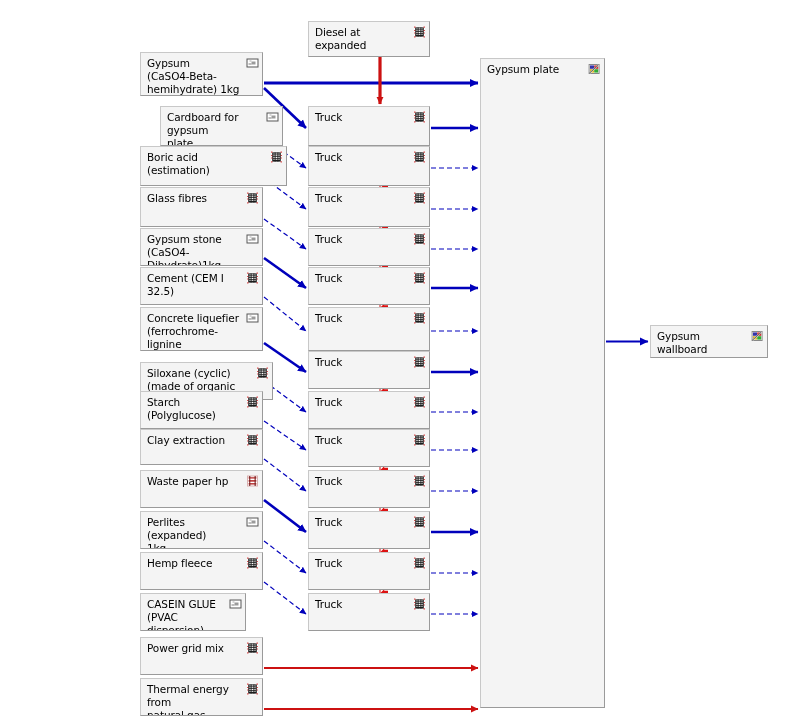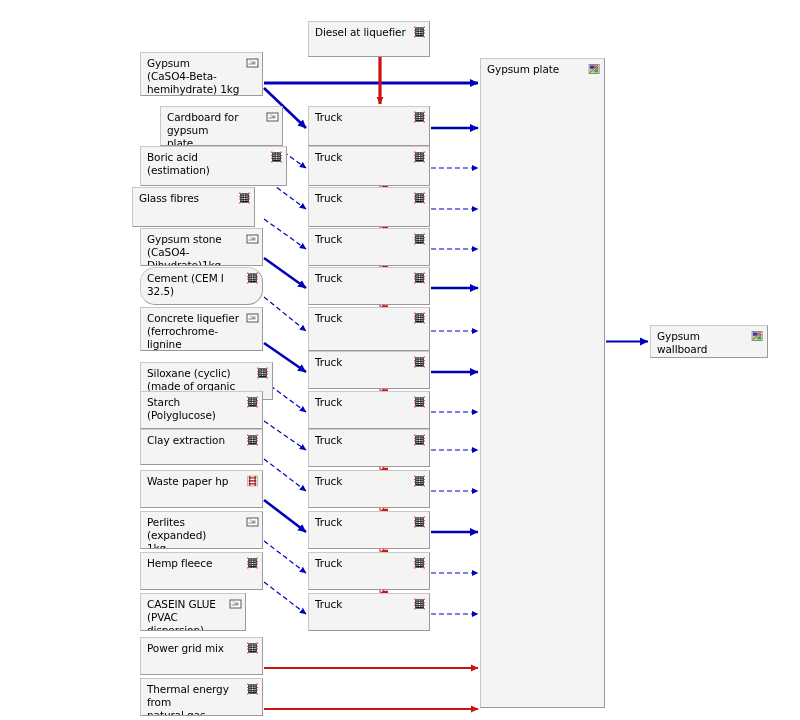--- a/index.html
+++ b/index.html
@@ -106,21 +106,21 @@
         <path d="M380,465 L380,470.7" stroke="#cc1111" stroke-width="1" fill="none" marker-end="url(#ahRs)"></path>
         <path d="M380,506 L380,511.7" stroke="#cc1111" stroke-width="1" fill="none" marker-end="url(#ahRs)"></path>
         <path d="M380,547 L380,552.7" stroke="#cc1111" stroke-width="1" fill="none" marker-end="url(#ahRs)"></path>
         <path d="M380,588 L380,593.7" stroke="#cc1111" stroke-width="1" fill="none" marker-end="url(#ahRs)"></path>
         <path d="M606,341.5 L648,341.5" stroke="#0000bb" stroke-width="2" fill="none" marker-end="url(#ahBb)"></path>
       </g>
   </svg>
 
   <div id="nodes">
       <div class="node" style="left: 308px; top: 21px; width: 122px; height: 36px;">
-        <div class="label">Diesel at liquefier</div>
+        <div class="label">Diesel at expanded</div>
         <span class="nicon">
           <svg class="ico-svg" width="13" height="12" viewBox="0 0 13 12">
             <path d="M1.2,0.6 h10.6 v10.8 h-10.6 z" fill="#ffffff"></path>
             <path d="M2.2,1.4 h8.6 v9.2 h-8.6 z" fill="#1d1d1d"></path>
             <path d="M3.4,2.4 h6.2 v1.0 h-6.2 z" fill="#ffffff"></path>
             <path d="M3.4,4.2 h6.2 v1.0 h-6.2 z" fill="#ffffff"></path>
             <path d="M3.4,6.0 h6.2 v1.0 h-6.2 z" fill="#ffffff"></path>
             <path d="M3.4,7.8 h6.2 v1.0 h-6.2 z" fill="#ffffff"></path>
             <path d="M4.6,1.4 h1.0 v9.2 h-1.0 z" fill="#1d1d1d"></path>
             <path d="M7.4,1.4 h1.0 v9.2 h-1.0 z" fill="#1d1d1d"></path>
@@ -179,21 +179,21 @@
             <path d="M10.6,0.6 h1.2 v1.2 h-1.2 z" fill="#cc2222"></path>
             <path d="M1.2,10.2 h1.2 v1.2 h-1.2 z" fill="#cc2222"></path>
             <path d="M10.6,10.2 h1.2 v1.2 h-1.2 z" fill="#cc2222"></path>
             <path d="M1.2,4.0 h1.0 v1.0 h-1.0 z" fill="#cc2222"></path>
             <path d="M1.2,6.6 h1.0 v1.0 h-1.0 z" fill="#cc2222"></path>
             <path d="M10.8,4.0 h1.0 v1.0 h-1.0 z" fill="#cc2222"></path>
             <path d="M10.8,6.6 h1.0 v1.0 h-1.0 z" fill="#cc2222"></path>
           </svg>
         </span>
       </div>
-      <div class="node" style="left: 132px; top: 187px; width: 123px; height: 40px;">
+      <div class="node" style="left: 140px; top: 187px; width: 123px; height: 40px;">
         <div class="label">Glass fibres</div>
         <span class="nicon">
           <svg class="ico-svg" width="13" height="12" viewBox="0 0 13 12">
             <path d="M1.2,0.6 h10.6 v10.8 h-10.6 z" fill="#ffffff"></path>
             <path d="M2.2,1.4 h8.6 v9.2 h-8.6 z" fill="#1d1d1d"></path>
             <path d="M3.4,2.4 h6.2 v1.0 h-6.2 z" fill="#ffffff"></path>
             <path d="M3.4,4.2 h6.2 v1.0 h-6.2 z" fill="#ffffff"></path>
             <path d="M3.4,6.0 h6.2 v1.0 h-6.2 z" fill="#ffffff"></path>
             <path d="M3.4,7.8 h6.2 v1.0 h-6.2 z" fill="#ffffff"></path>
             <path d="M4.6,1.4 h1.0 v9.2 h-1.0 z" fill="#1d1d1d"></path>
@@ -215,21 +215,21 @@
         <span class="nicon">
           <svg class="ico-svg" width="13" height="12" viewBox="0 0 13 12">
             <path d="M0.5,1.5 H12.5 V10.5 H0.5 Z" fill="#ffffff"></path>
             <path d="M0.5,1.5 H12.5 V10.5 H0.5 Z M1.5,2.5 V9.5 H11.5 V2.5 Z" fill="#555555"></path>
             <path d="M2.5,6.5 h3 v1 h-3 z" fill="#7a7a7a"></path>
             <path d="M5.5,4.5 h4 v3 h-4 z" fill="#9a9a9a"></path>
             <path d="M3.5,3.5 h2 v1 h-2 z" fill="#aaaaaa"></path>
           </svg>
         </span>
       </div>
-      <div class="node" style="left: 140px; top: 267px; width: 123px; height: 38px; border-radius: 15px;">
+      <div class="node" style="left: 140px; top: 267px; width: 123px; height: 38px;">
         <div class="label">Cement (CEM I 32.5)</div>
         <span class="nicon">
           <svg class="ico-svg" width="13" height="12" viewBox="0 0 13 12">
             <path d="M1.2,0.6 h10.6 v10.8 h-10.6 z" fill="#ffffff"></path>
             <path d="M2.2,1.4 h8.6 v9.2 h-8.6 z" fill="#1d1d1d"></path>
             <path d="M3.4,2.4 h6.2 v1.0 h-6.2 z" fill="#ffffff"></path>
             <path d="M3.4,4.2 h6.2 v1.0 h-6.2 z" fill="#ffffff"></path>
             <path d="M3.4,6.0 h6.2 v1.0 h-6.2 z" fill="#ffffff"></path>
             <path d="M3.4,7.8 h6.2 v1.0 h-6.2 z" fill="#ffffff"></path>
             <path d="M4.6,1.4 h1.0 v9.2 h-1.0 z" fill="#1d1d1d"></path>

